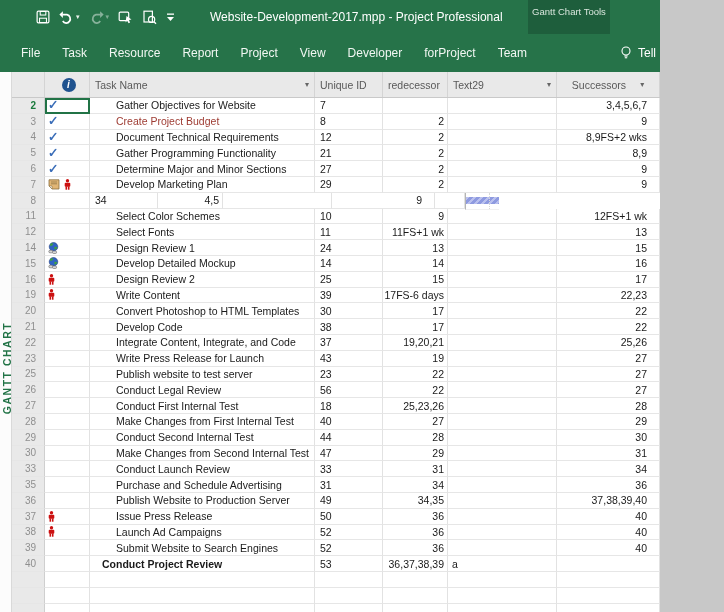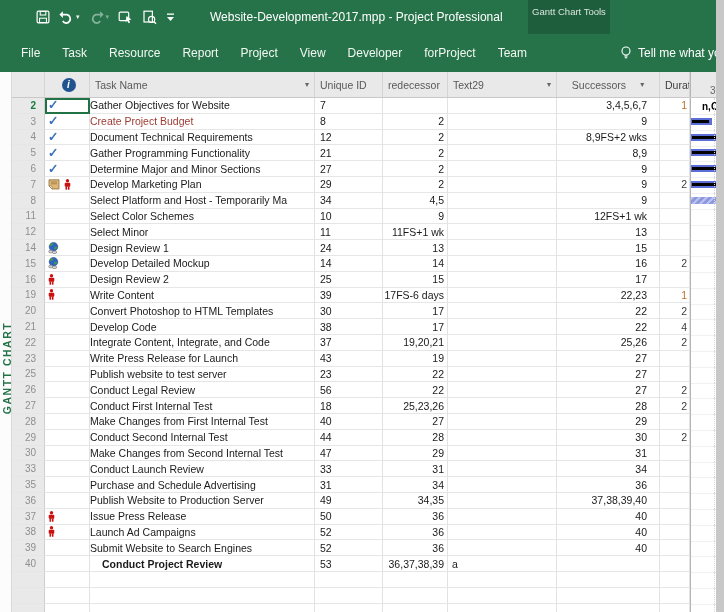--- a/index.html
+++ b/index.html
@@ -1,16 +1,16 @@
 <!DOCTYPE html>
 <html><head>
 <meta charset="utf-8">
 <style>
   html,body{margin:0;padding:0;background:#c8c8c8;}
-  .app{position:relative;width:716px;height:612px;overflow:hidden;background:#ffffff;
+  .app{position:relative;width:660px;height:612px;overflow:hidden;background:#ffffff;
        font-family:"Liberation Sans",sans-serif;-webkit-font-smoothing:antialiased;}
 
   
   .titlebar{position:absolute;left:0;top:0;width:724px;height:34px;background:#267349;}
   .menubar{position:absolute;left:0;top:34px;width:724px;height:38px;background:#267349;}
   .ctx-block{position:absolute;left:528px;top:0;width:82px;height:66px;background:#1e5e3c;}
   .ctx-label{position:absolute;left:0;top:6px;width:82px;text-align:center;color:#d9e6dd;font-size:9.5px;white-space:nowrap;}
   .ctx-tab{position:absolute;left:0;top:42px;width:82px;text-align:center;color:#ffffff;font-size:12px;}
   .qat{position:absolute;left:36px;top:8px;display:flex;align-items:center;gap:9px;height:18px;}
   .qat .qbtn{display:flex;align-items:center;gap:2px;color:#fff;}
@@ -31,21 +31,21 @@
   .grid{position:absolute;left:12px;top:72px;width:712px;height:540px;background:#fff;font-size:10.5px;color:#1a1a1a;}
   .hrow,.trow{display:flex;width:712px;}
   .hrow{height:26px;background:#e9e9e9;border-bottom:1px solid #c9c9c9;box-sizing:border-box;color:#595959;}
   .trow{height:15.8px;box-sizing:border-box;}
   .cell{box-sizing:border-box;border-right:1px solid #e2e2e2;overflow:hidden;white-space:nowrap;
         display:flex;align-items:center;border-bottom:1px solid #e6e6e6;}
   .hrow .cell{border-right:1px solid #d4d4d4;border-bottom:none;align-items:center;}
   .c-num{width:33px;background:#e9e9e9;border-right:1px solid #cfcfcf;justify-content:flex-end;
          padding-right:8px;color:#8f8f8f;font-size:10px;}
   .c-info{width:45px;padding-left:3px;gap:4px;}
-  .c-name{width:225px;}
+  .c-name{width:225px;padding-left:26px;}
   .c-name.outdent{padding-left:12px;font-weight:bold;}
   .c-name.red{color:#9e3b32;}
   .c-uid{width:68px;padding-left:5px;}
   .c-pred{width:65px;justify-content:flex-end;padding-right:3px;}
   .c-t29{width:109px;padding-left:4px;}
   .c-succ{width:103px;justify-content:flex-end;padding-right:12px;}
   .c-dur{width:30px;justify-content:flex-end;padding-right:2px;color:#3c3c3c;}
   .c-dur.hl{color:#bf7028;}
   .c-gantt{width:34px;border-right:none;border-left:1px solid #b5b5b5;border-bottom:1px solid #f1f1f1;position:relative;padding:8px;}
   .sel .c-num{color:#1a7a3c;font-weight:bold;}
@@ -321,21 +321,20 @@
           <div class="cell c-gantt">
             <div class="gbar" style="width: 34px;">
               <div class="prog" style="width: 32px;"></div>
             </div>
             <div class="gantt-vline"></div>
           </div>
         </div>
         <div class="trow">
           <div class="cell c-num">8</div>
           <div class="cell c-info"></div>
-          <div class="cell c-name">Select Platform and Host - Temporarily Ma</div>
           <div class="cell c-uid">34</div>
           <div class="cell c-pred">4,5</div>
           <div class="cell c-t29"></div>
           <div class="cell c-succ">9</div>
           <div class="cell c-dur"></div>
           <div class="cell c-gantt">
             <div class="gbar hatched" style="width: 34px;"></div>
             <div class="gantt-vline"></div>
           </div>
         </div>
@@ -348,21 +347,21 @@
           <div class="cell c-t29"></div>
           <div class="cell c-succ">12FS+1 wk</div>
           <div class="cell c-dur"></div>
           <div class="cell c-gantt">
             <div class="gantt-vline"></div>
           </div>
         </div>
         <div class="trow">
           <div class="cell c-num">12</div>
           <div class="cell c-info"></div>
-          <div class="cell c-name">Select Minor</div>
+          <div class="cell c-name">Select Fonts</div>
           <div class="cell c-uid">11</div>
           <div class="cell c-pred">11FS+1 wk</div>
           <div class="cell c-t29"></div>
           <div class="cell c-succ">13</div>
           <div class="cell c-dur"></div>
           <div class="cell c-gantt">
             <div class="gantt-vline"></div>
           </div>
         </div>
         <div class="trow">

